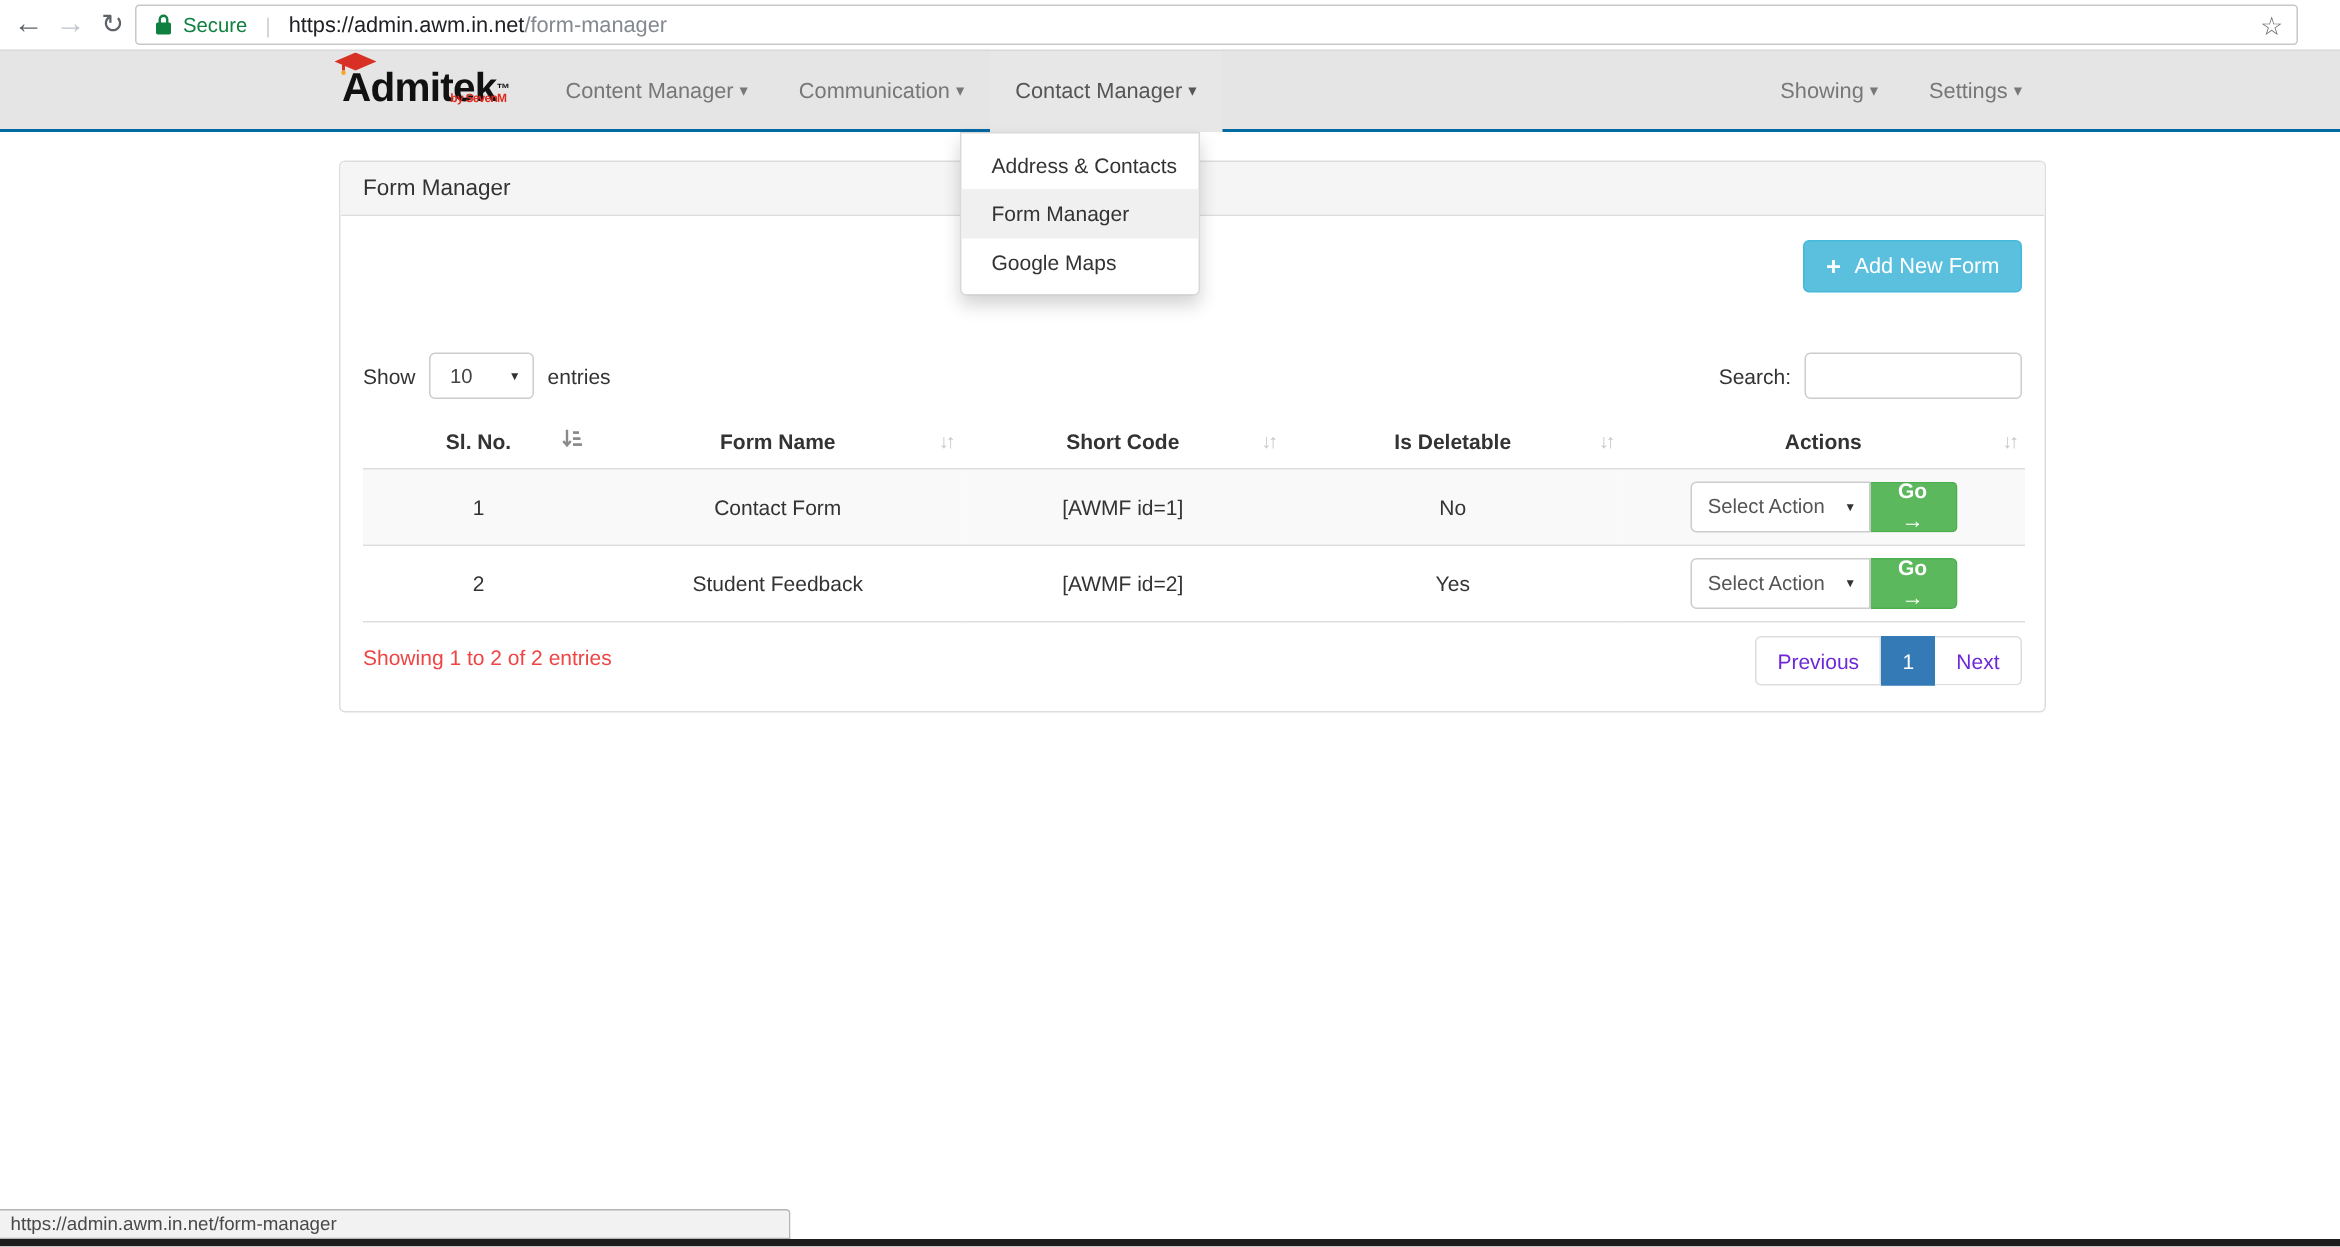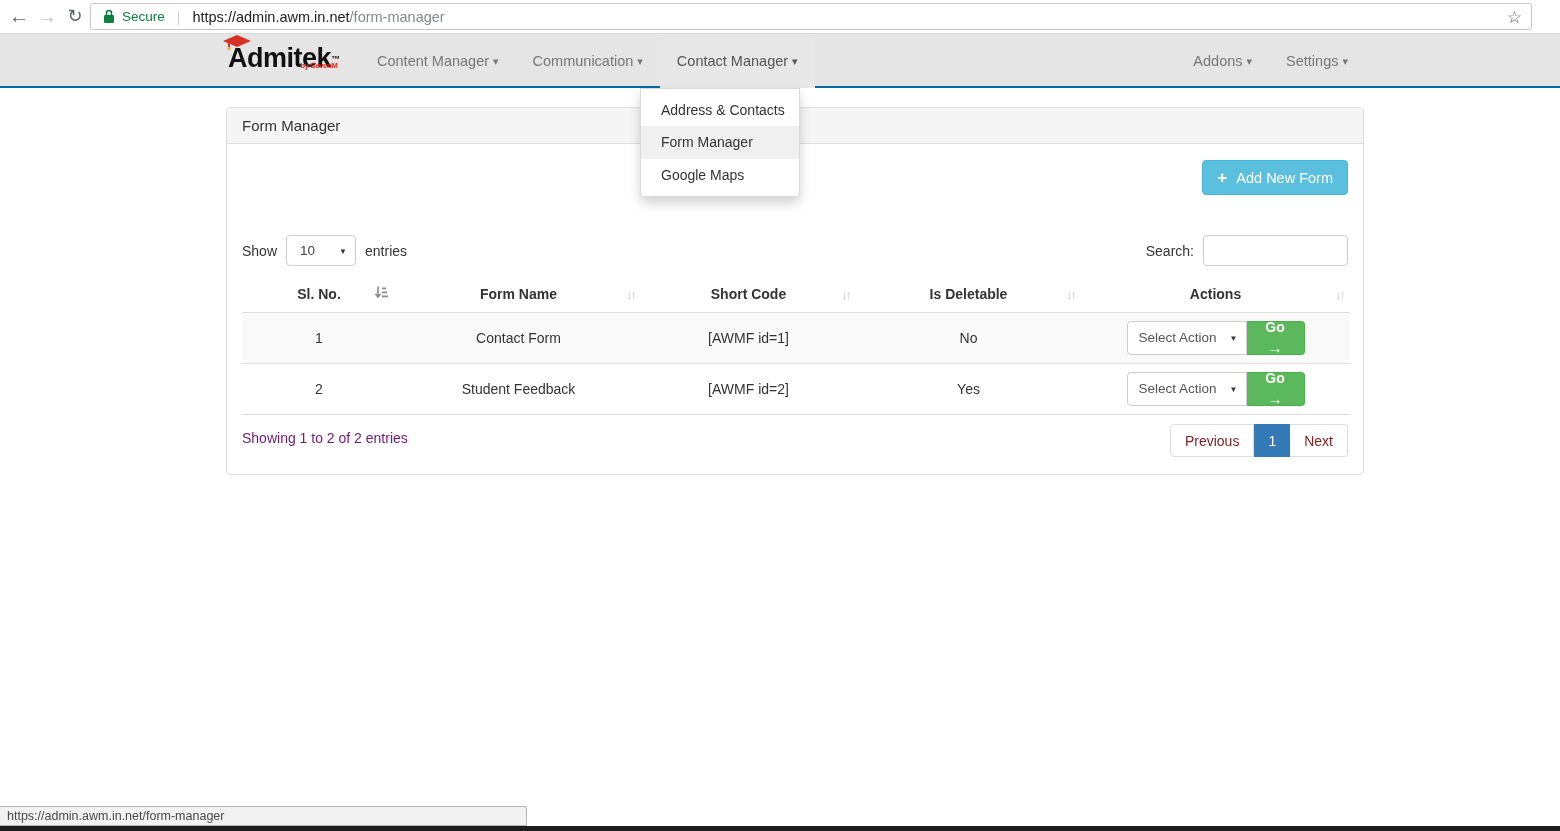--- a/index.html
+++ b/index.html
@@ -146,27 +146,27 @@
     font-size:13.5px; color:#555;
   }
   .go-btn {
     height:34px; width:58px; background:#5cb85c; border:1px solid #4cae4c;
     border-left:none; border-radius:0 4px 4px 0; color:#fff; font-size:14px;
     font-weight:700; display:flex; align-items:center; justify-content:center;
     gap:4px; cursor:pointer; font-family:"Liberation Sans",sans-serif;flex-direction:column;
   }
   .go-btn .arrow { font-size:15px; font-weight:700; }
 
-  .showing-info { position:absolute; left:15px; top:322px; font-size:14px; color:#701a75; }
+  .showing-info { position:absolute; left:15px; top:322px; font-size:14px; color:#ef4444; }
   .pagination {
     position:absolute; right:15px; top:316px; display:flex; height:33px;
     font-size:14px;
   }
   .page-item {
-    border:1px solid #ddd; background:#fff; color:#7f1d1d; display:flex;
+    border:1px solid #ddd; background:#fff; color:#6d28d9; display:flex;
     align-items:center; justify-content:center; cursor:pointer; padding:0 14px;
   }
   .page-item.prev { border-radius:4px 0 0 4px; }
   .page-item.next { border-radius:0 4px 4px 0; border-left:none; }
   .page-item.active {
     background:#337ab7; border-color:#337ab7; color:#fff; padding:0 13px;
   }
 
   
   .status-bubble {
@@ -219,21 +219,21 @@
     <div class="nav-item">
       <span>Communication</span><span class="caret">▾</span>
     </div>
     <div class="nav-item active">
       <span>Contact Manager</span><span class="caret">▾</span>
     </div>
   </div>
 
   <div class="nav-group-right">
     <div class="nav-item">
-      <span>Addons</span><span class="caret">▾</span>
+      <span>Showing</span><span class="caret">▾</span>
     </div>
     <div class="nav-item">
       <span>Settings</span><span class="caret">▾</span>
     </div>
   </div>
 </div>
 
 <div class="dropdown-menu">
   <div class="dropdown-item">Address &amp; Contacts</div>
   <div class="dropdown-item highlight">Form Manager</div>

